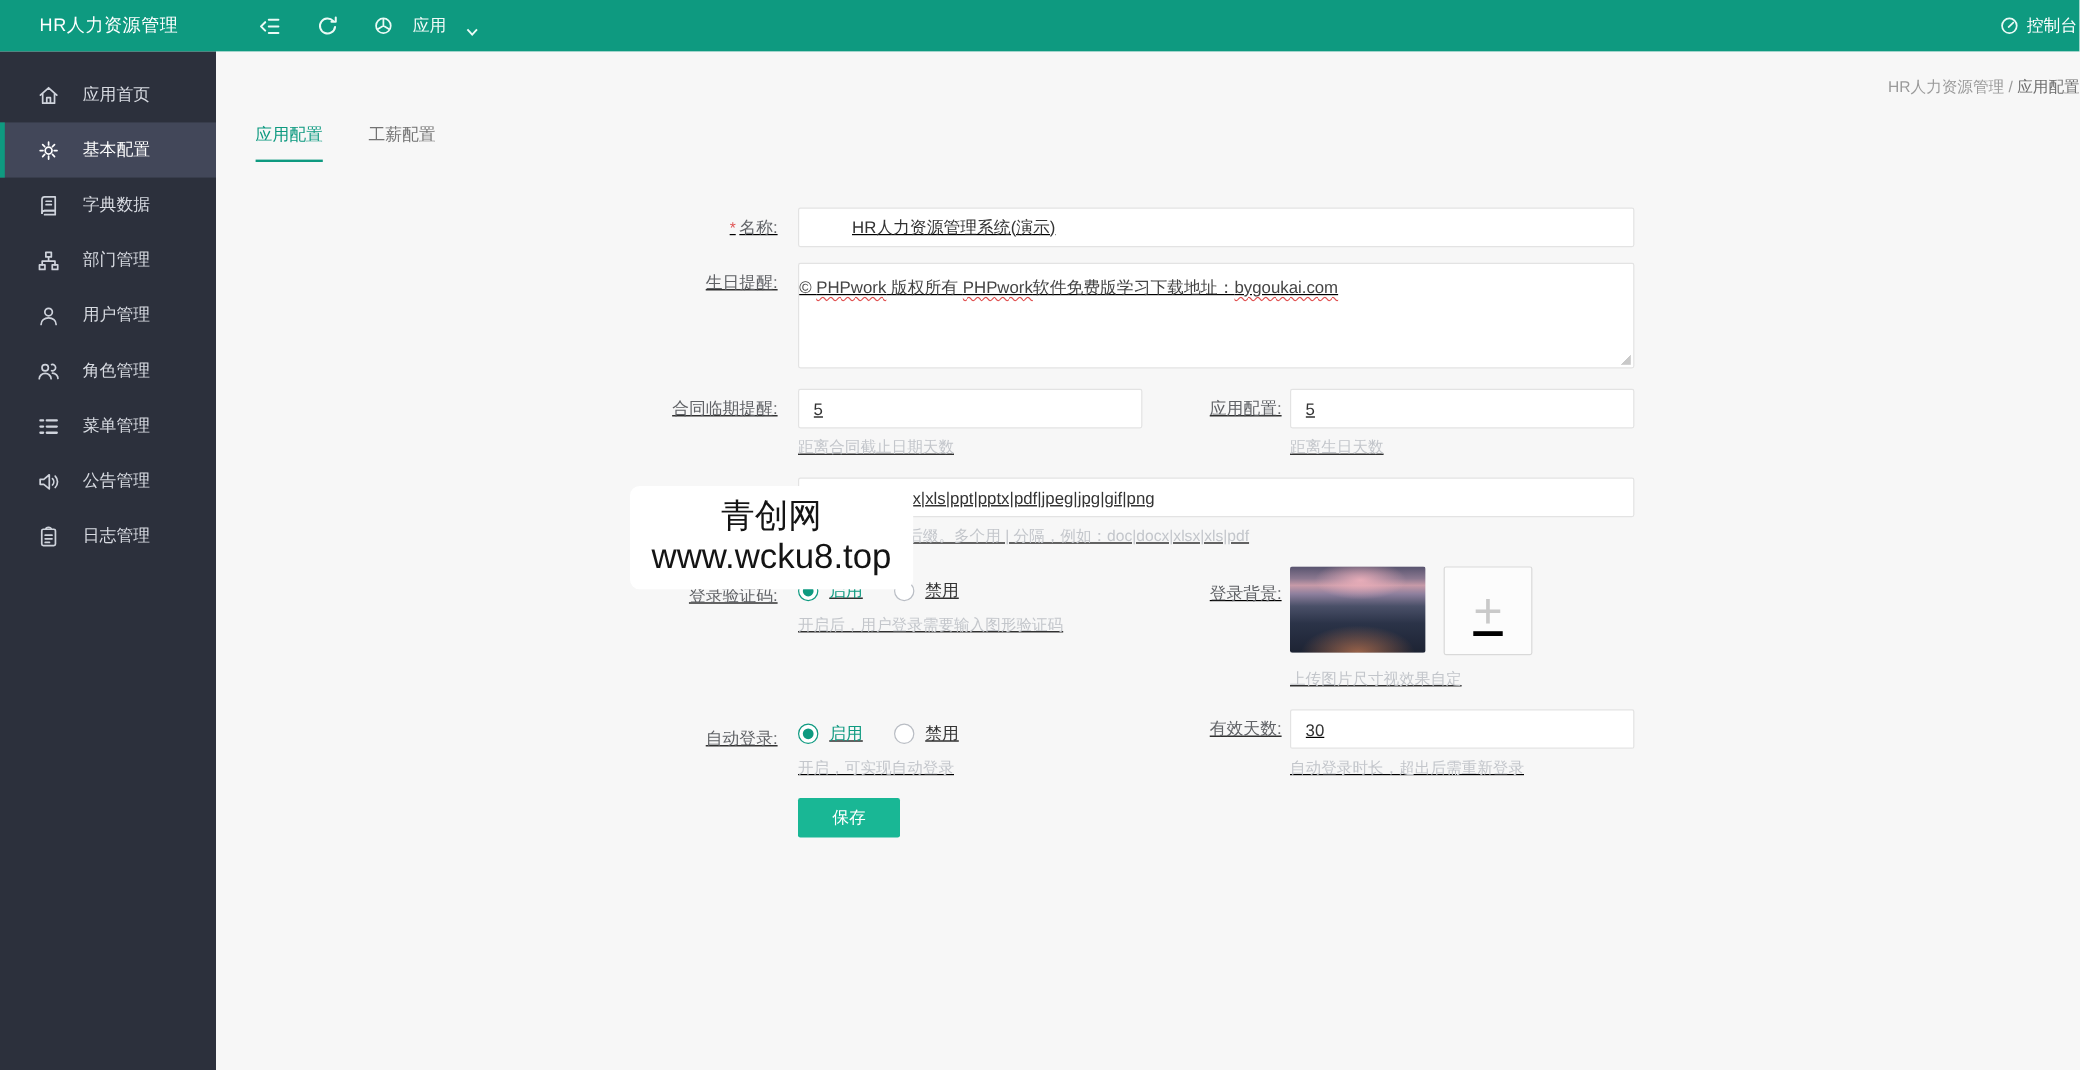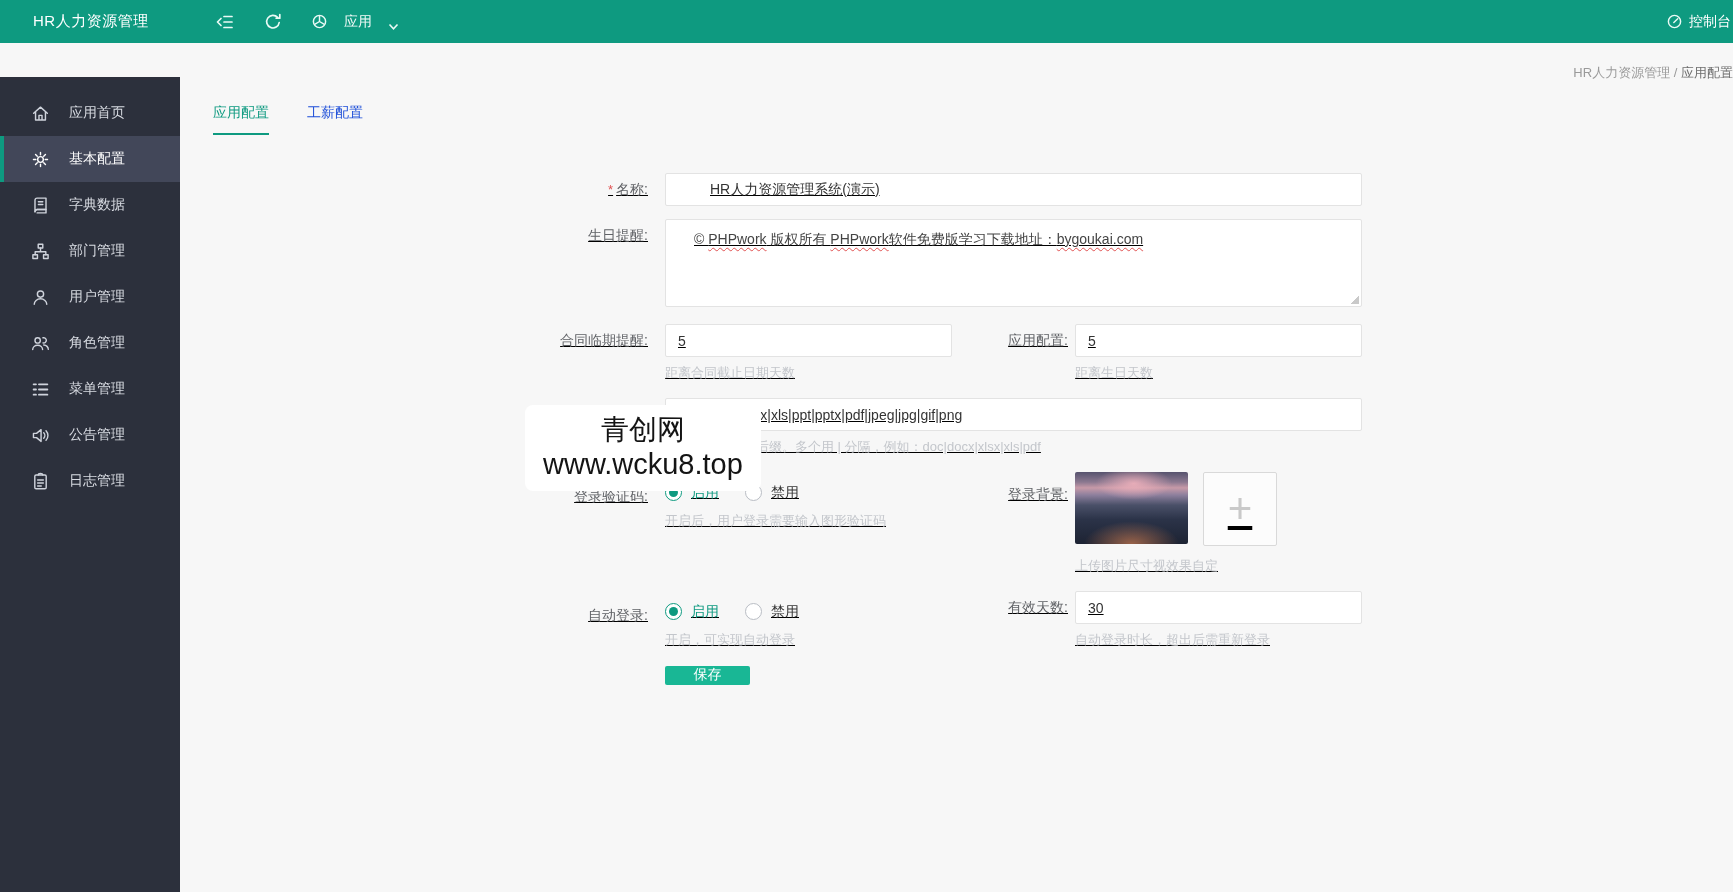--- a/index.html
+++ b/index.html
@@ -11,51 +11,51 @@
   .header .title { font-size:15px; padding-left:33px; width:197px; letter-spacing:.5px; }
   .hicon { width:20px; height:20px; display:inline-block; cursor:pointer; }
   .hicon svg { width:100%; height:100%; stroke:#eafaf5; fill:none; stroke-width:1.7; stroke-linecap:round; stroke-linejoin:round; }
   .hbtn { display:flex; align-items:center; gap:16px; padding:0 14px; height:53px; cursor:pointer; font-size:14px; color:#f2fbf8; }
   .chev { width:11px; height:8px; }
   .chev svg { width:11px; height:8px; stroke:#eafaf5; fill:none; stroke-width:1.6; }
   .hright { margin-left:auto; display:flex; align-items:center; gap:6px; padding-right:2px; font-size:14px; }
 
   
   .layout { display:flex; height:849px; }
-  .sidebar { width:180px; background:#2c303c; padding-top:13px; flex:none;margin-top:34px; }
+  .sidebar { width:180px; background:#2c303c; padding-top:13px; flex:none; }
   .sitem { height:46px; display:flex; align-items:center; color:#d8dbe2; font-size:14px; cursor:pointer; }
   .sitem .sicon { width:19px; height:19px; margin:0 19px 0 31px; flex:none; }
   .sitem .sicon svg { width:100%; height:100%; stroke:#cfd3dc; fill:none; stroke-width:1.5; stroke-linecap:round; stroke-linejoin:round; }
   .sitem.active { background:#424759; color:#fff; border-left:4px solid #0e9a80; }
   .sitem.active .sicon { margin-left:27px; }
   .sitem.active .sicon svg { stroke:#fff; }
 
   .main { flex:1; position:relative; background:#f7f7f7; }
 
   
   .breadcrumb { padding:21px 0 0 33px; font-size:13px; color:#9a9a9a;text-align:right; }
   .breadcrumb .cur { color:#6e6e6e; }
   .tabs { padding:22px 0 0 33px; display:flex; gap:38px; }
-  .tab { font-size:14px; color:#1d4ed8; padding-bottom:11px; cursor:pointer; }
+  .tab { font-size:14px; color:#737373; padding-bottom:11px; cursor:pointer; }
   .tab.active { color:#0e9a80; border-bottom:2px solid #0e9a80; }
 
   
   .form { margin-top:38px; }
   .row { display:flex; margin-bottom:16px; align-items:flex-start;text-decoration:underline; }
   .lab { width:485px; flex:none; text-align:right; padding-right:17px; font-size:14px; color:#606266; line-height:33px; }
   .lab .req { color:#e05252; margin-right:3px; font-size:13px; }
   .lab2 { width:123px; flex:none; text-align:right; padding-right:7px; font-size:14px; color:#606266; line-height:33px; }
   .inp { height:33px; border:1px solid #e3e3e3; border-radius:2px; padding:0 12px; font-size:14px;
          color:#333; background:#fff; outline:none; font-family:inherit; }
   .w-full { width:697px;padding-left:44px; } .w-sm { width:287px; }
   .hint { font-size:13px; color:#c3c6cb; margin-top:7px; }
   .field { display:flex; flex-direction:column; }
 
   .copybox { width:697px; height:88px; border:1px solid #e3e3e3; border-radius:2px; background:#fff;
-             padding:9px 28px; font-size:14px; color:#444; position:relative; line-height:20px; }
+             padding:9px 0; font-size:14px; color:#444; position:relative; line-height:20px; }
   .copybox .grip { position:absolute; right:2px; bottom:2px; width:9px; height:9px;
              background:linear-gradient(135deg, transparent 55%, #c9c9c9 55%); }
   .wavy { text-decoration:underline; text-decoration-style:wavy; text-decoration-color:#e05252;
           text-decoration-thickness:1px; text-underline-offset:3px; }
 
   
   .radios { display:flex; align-items:center; padding-top:8px; height:33px; }
   .radio { width:17px; height:17px; border:1px solid #0e9a80; border-radius:50%; background:#fff;
            display:inline-flex; align-items:center; justify-content:center; cursor:pointer; flex:none; }
   .radio .rdot { width:9px; height:9px; border-radius:50%; background:#0e9a80; }
@@ -67,21 +67,21 @@
   .bgwrap { display:flex; align-items:flex-start; gap:15px; }
   .thumb { width:113px; height:72px; border-radius:2px; cursor:pointer;
       background:
         radial-gradient(ellipse 60% 45% at 50% 100%, rgba(255,150,90,.55), rgba(255,150,90,0) 70%),
         radial-gradient(ellipse 45% 30% at 52% 16%, rgba(244,180,190,.85), rgba(244,180,190,0) 75%),
         linear-gradient(180deg,#57536e 0%,#8b7890 14%,#c79aa8 22%,#8d7f9d 32%,#4a5068 46%,#2b3348 66%,#1d2333 100%); }
   .upload { width:74px; height:74px; border:1px solid #d9d9d9; background:#fcfcfc; border-radius:2px;
             display:flex; align-items:center; justify-content:center; cursor:pointer;
             font-size:42px; font-weight:200; color:#c9c9c9; line-height:1; }
 
-  .savebtn { margin-left:485px; width:85px; height:19px; background:#19b795; color:#fff; border:none;
+  .savebtn { margin-left:485px; width:85px; height:33px; background:#19b795; color:#fff; border:none;
              border-radius:2px; font-size:14px; cursor:pointer; font-family:inherit; }
 
   
   .watermark { position:absolute; left:345px; top:362px; background:#fff; border-radius:8px;
                padding:8px 18px 10px; text-align:center; color:#141414; }
   .watermark .w1 { font-size:28px; line-height:34px; }
   .watermark .w2 { font-size:29px; line-height:34px; }
 </style>
 </head>
 <body>

